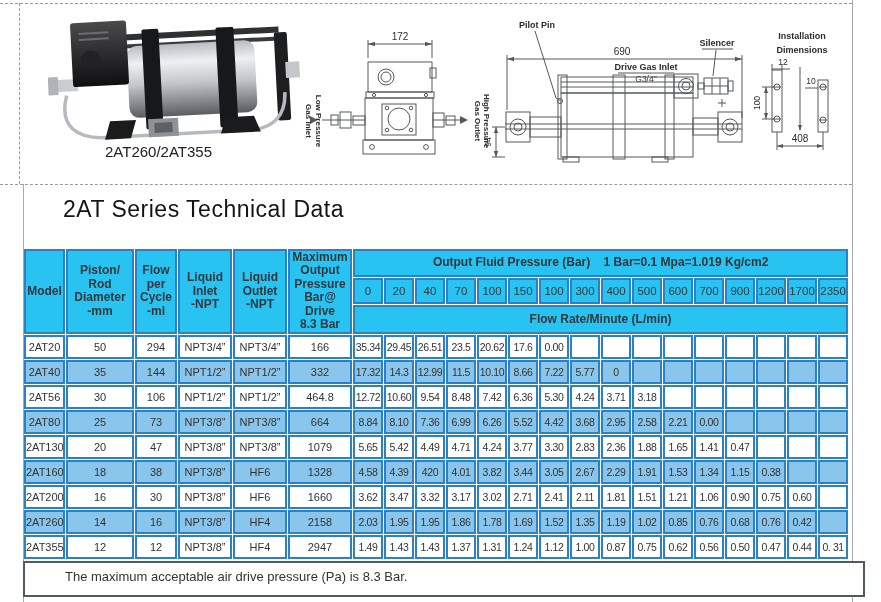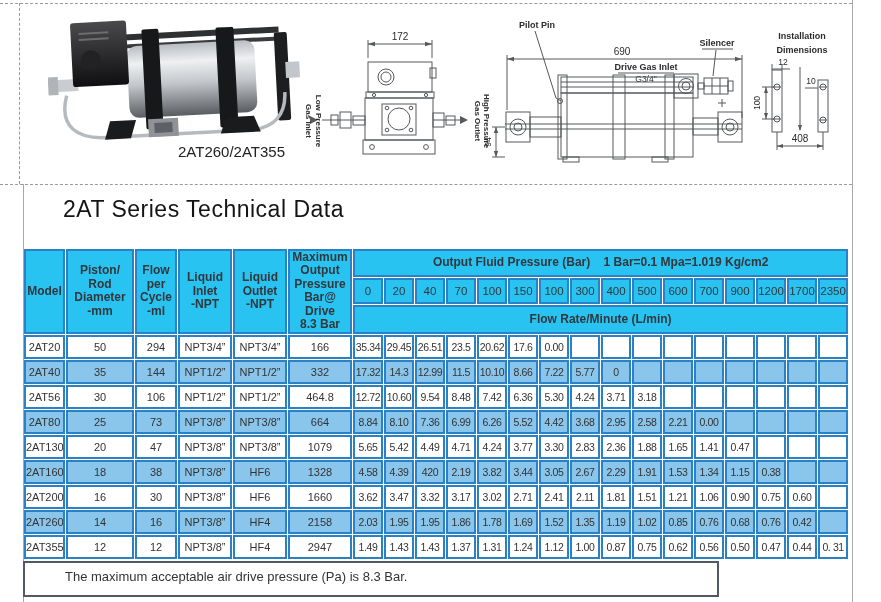--- a/index.html
+++ b/index.html
@@ -6,21 +6,21 @@
   .page{position:relative;width:881px;height:602px;background:#fff;overflow:hidden;
         font-family:"Liberation Sans",sans-serif;color:#333;}
   
   .dash-top{position:absolute;left:0;top:3px;width:852px;border-top:1px dashed #9a9a9a;}
   .dash-left{position:absolute;left:19px;top:3px;height:181px;border-left:1px dashed #9a9a9a;}
   .dash-mid{position:absolute;left:0;top:184px;width:852px;border-top:1px dashed #9a9a9a;}
   .solid-right{position:absolute;left:852px;top:0;height:602px;border-left:1px solid #a8a8a8;}
   .solid-left{position:absolute;left:23px;top:184px;height:418px;border-left:1px solid #a8a8a8;}
 
   .photo-svg{position:absolute;left:48px;top:10px;width:255px;height:138px;}
-  .photo-caption{position:absolute;left:105px;top:143px;width:180px;text-align:right;
+  .photo-caption{position:absolute;left:105px;top:143px;width:180px;text-align:left;
                  font-size:15px;color:#222;}
 
   .drawings{position:absolute;left:295px;top:8px;width:557px;height:177px;}
   .drawings line,.drawings rect,.drawings circle,.drawings path,.drawings polyline
       {stroke:#55585c;stroke-width:1;fill:none;}
   .drawings polygon{fill:#55585c;stroke:none;}
   .drawings text{fill:#2b2b2b;stroke:none;font-family:"Liberation Sans",sans-serif;}
   .dimtext{font-size:10px;}
   .dimsmall{font-size:8.5px;}
   .lbl-bold{font-size:9px;font-weight:bold;}
@@ -37,21 +37,21 @@
   table.tech th{font-weight:bold;font-size:12px;line-height:1.12;color:#31373c;}
   .hd{background:#29c3f2;}
   .pre{white-space:pre-line !important;}
   .model-th{vertical-align:bottom;padding-bottom:3px;margin-top:37px;}
   .title-cell{height:24px;font-size:12.5px;}
   .flow-cell{height:24px;font-size:12.5px;}
   #pressure-row td{height:22px;font-size:11.5px;color:#31373c;}
   tbody td{background:#fff;height:24px;font-size:11px;color:#333;}
   tbody td.val{font-size:10.5px;letter-spacing:-0.4px;}
   tbody tr.alt td{background:#8ac5eb;}
-  .footer-note{box-sizing:border-box;width:696px;margin-top:1px;border:2px solid #4f5a66;
+  .footer-note{box-sizing:border-box;width:842px;margin-top:1px;border:2px solid #4f5a66;
       height:36px;padding:6px 0 0 40px;font-size:13px;color:#333;background:#fff;}
 </style>
 </head>
 <body>
 
 <div class="page">
 
   <div class="dash-top"></div>
   <div class="dash-left"></div>
   <div class="dash-mid"></div>
@@ -436,21 +436,21 @@
           <tr class="alt">
             <td>2AT160</td>
             <td>18</td>
             <td>38</td>
             <td>NPT3/8”</td>
             <td>HF6</td>
             <td>1328</td>
             <td class="val">4.58</td>
             <td class="val">4.39</td>
             <td class="val">420</td>
-            <td class="val">2.19</td>
+            <td class="val">4.01</td>
             <td class="val">3.82</td>
             <td class="val">3.44</td>
             <td class="val">3.05</td>
             <td class="val">2.67</td>
             <td class="val">2.29</td>
             <td class="val">1.91</td>
             <td class="val">1.53</td>
             <td class="val">1.34</td>
             <td class="val">1.15</td>
             <td class="val">0.38</td>

